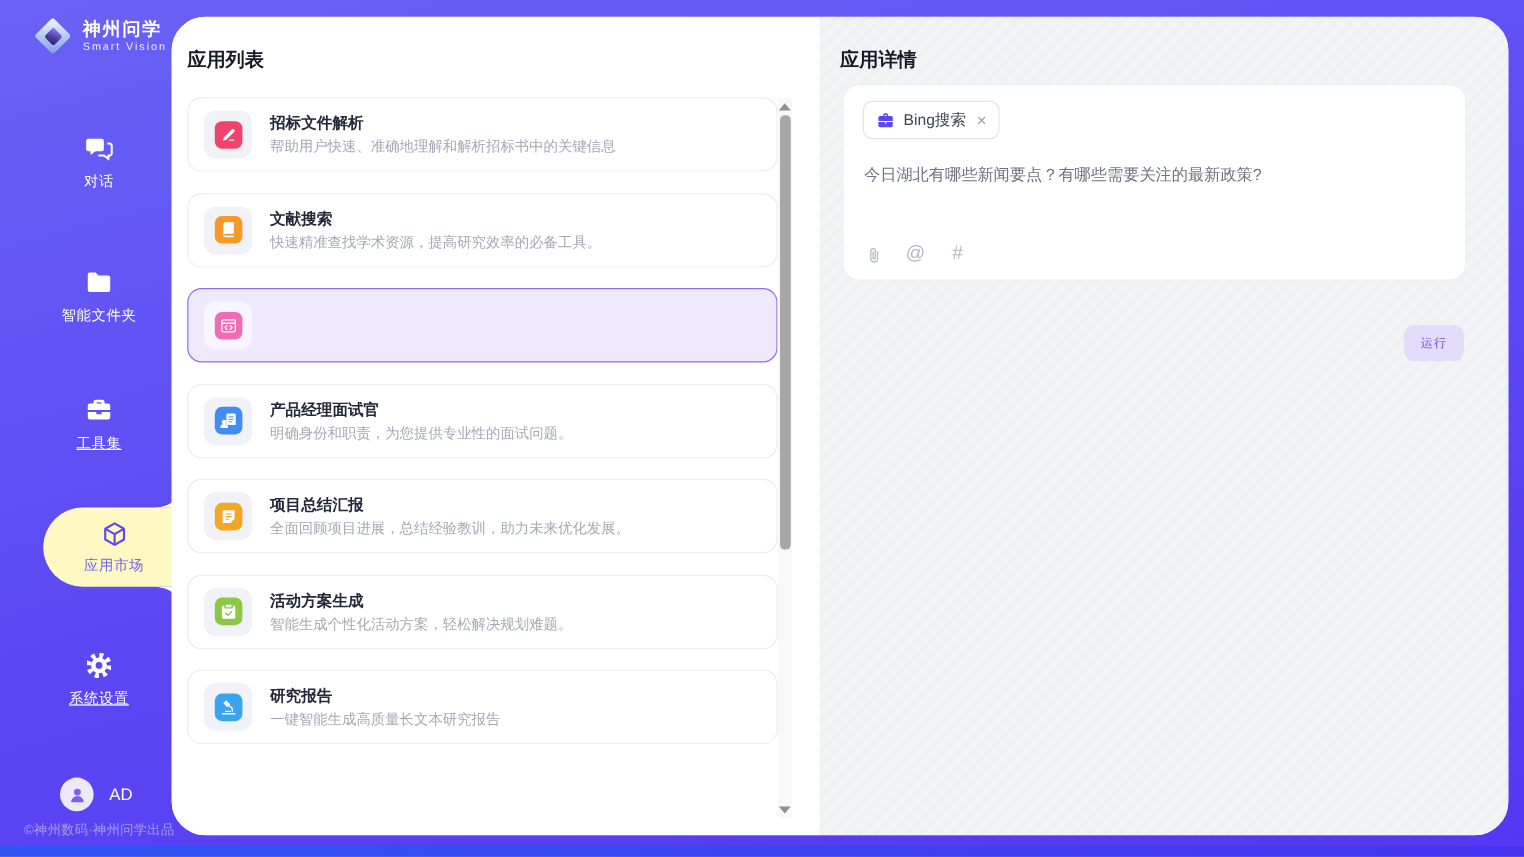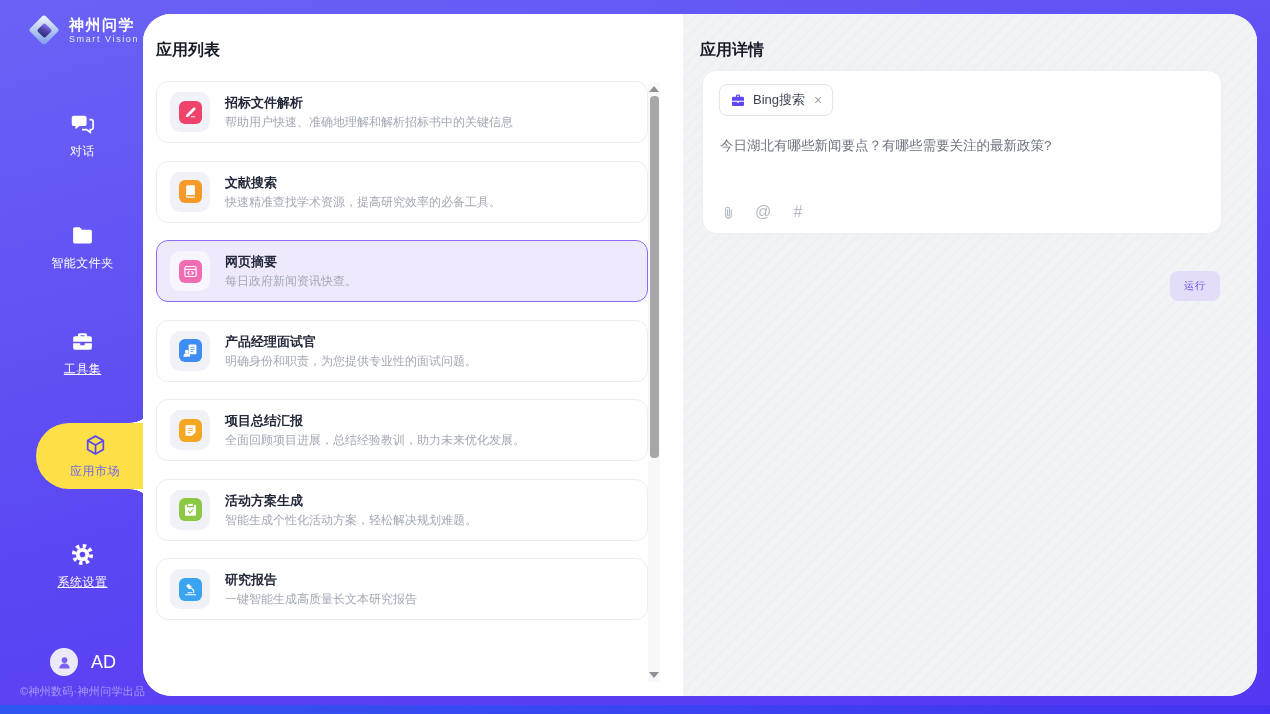--- a/index.html
+++ b/index.html
@@ -25,30 +25,30 @@
     align-items:center;gap:7px;color:#fff;cursor:pointer;}
   .nav-icon{width:26px;height:26px;display:flex;align-items:center;justify-content:center;}
   .nav-icon svg{width:25px;height:25px;}
   .nav-label{font-size:12px;letter-spacing:.5px;}
   .nav-item.u .nav-label{text-decoration:underline;}
   #nav .nav-item:nth-child(1){top:110px}
   #nav .nav-item:nth-child(2){top:222px}
   #nav .nav-item:nth-child(3){top:328px}
   #nav .nav-item:nth-child(4){top:423px}
   #nav .nav-item:nth-child(5){top:541px}
-  .nav-item.active{left:25px;width:118px;height:66px;background:#fde047;
+  .nav-item.active{left:25px;width:118px;height:66px;background:#fef9c3;
     border-radius:33px 0 0 33px;justify-content:center;gap:4px;color:#7163f3;}
   .nav-item.active .nav-icon{color:#5b48f0;}
   .nav-item.active::before{content:"";position:absolute;right:0;top:-24px;width:24px;height:24px;
     background:radial-gradient(circle at 0 0, rgba(255,255,255,0) 23.4px, #fff 24px);}
   .nav-item.active::after{content:"";position:absolute;right:0;bottom:-24px;width:24px;height:24px;
     background:radial-gradient(circle at 0 100%, rgba(255,255,255,0) 23.4px, #fff 24px);}
 
   .user-row{position:absolute;left:39px;top:648px;display:flex;align-items:center;gap:13px;
-    color:#fff;font-size:18px;cursor:pointer;}
+    color:#fff;font-size:14px;cursor:pointer;}
   .avatar{width:28px;height:28px;border-radius:50%;background:#ede9fb;display:flex;
     align-items:center;justify-content:center;}
   .avatar svg{width:17px;height:17px;}
   .side-footer{position:absolute;left:9px;top:684px;width:134px;color:rgba(255,255,255,.45);
     font-size:11px;letter-spacing:.3px;white-space:nowrap;}
 
   
   .content{position:absolute;left:143px;top:14px;width:1114px;height:682px;border-radius:28px;
     overflow:hidden;background:#fff;display:flex;}
 
@@ -216,24 +216,20 @@
         <div class="card selected">
           <div class="app-ic">
             <div class="glyph" style="background: rgb(240, 108, 180);">
               <svg viewBox="0 0 24 24" fill="none" stroke="#fff" stroke-width="1.8">
                 <rect x="3" y="4" width="18" height="16" rx="2.2"></rect>
                 <path d="M3 8.6h18"></path>
                 <path d="M9.8 12l-2.4 2.4 2.4 2.4M14.2 12l2.4 2.4-2.4 2.4" stroke-linecap="round" stroke-linejoin="round"></path>
               </svg>
             </div>
           </div>
-          <div class="card-tx">
-            <div class="card-name">网页摘要</div>
-            <div class="card-desc">每日政府新闻资讯快查。</div>
-          </div>
         </div>
         <div class="card">
           <div class="app-ic">
             <div class="glyph" style="background: rgb(62, 141, 245);">
               <svg viewBox="0 0 24 24" fill="#fff">
                 <rect x="9" y="2.5" width="12.5" height="15.5" rx="1.6"></rect>
                 <path d="M12 7h6.5M12 10.3h6.5M12 13.6h4.2" stroke="#3e8df5" stroke-width="1.3"></path>
                 <circle cx="6" cy="13.8" r="3.1"></circle>
                 <path d="M.8 21.8a5.3 5.3 0 0 1 10.6 0z"></path>
               </svg>

